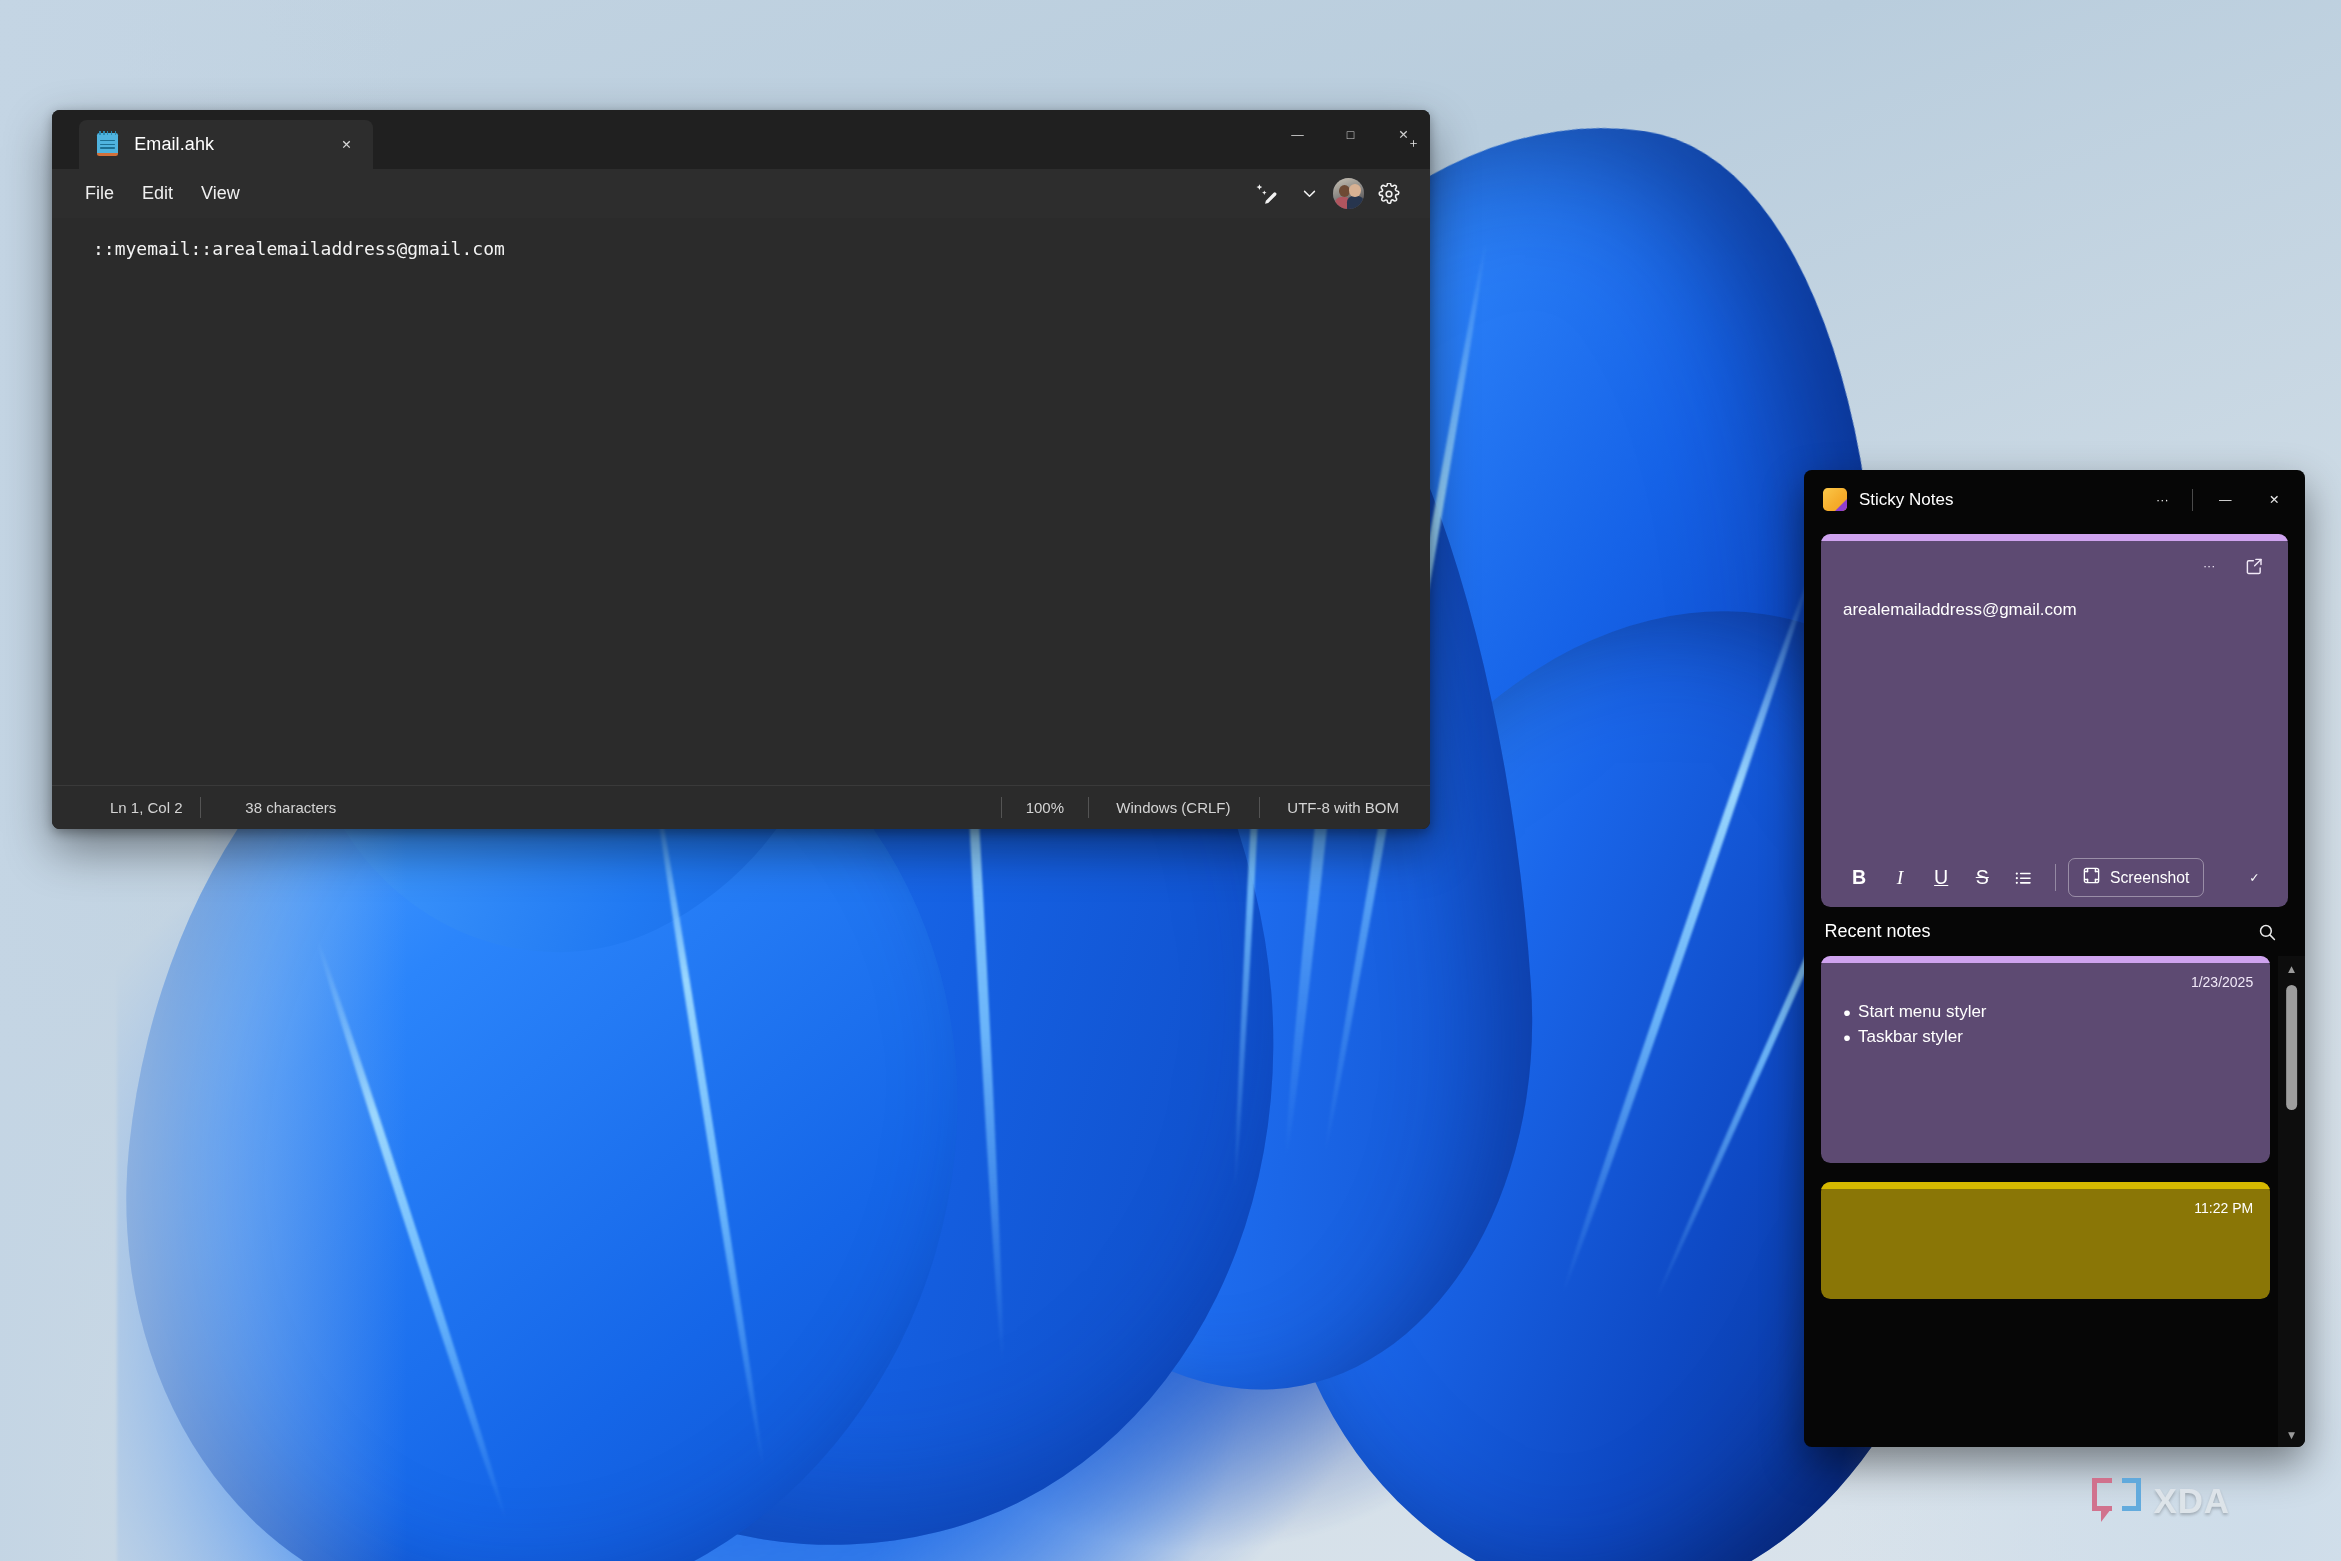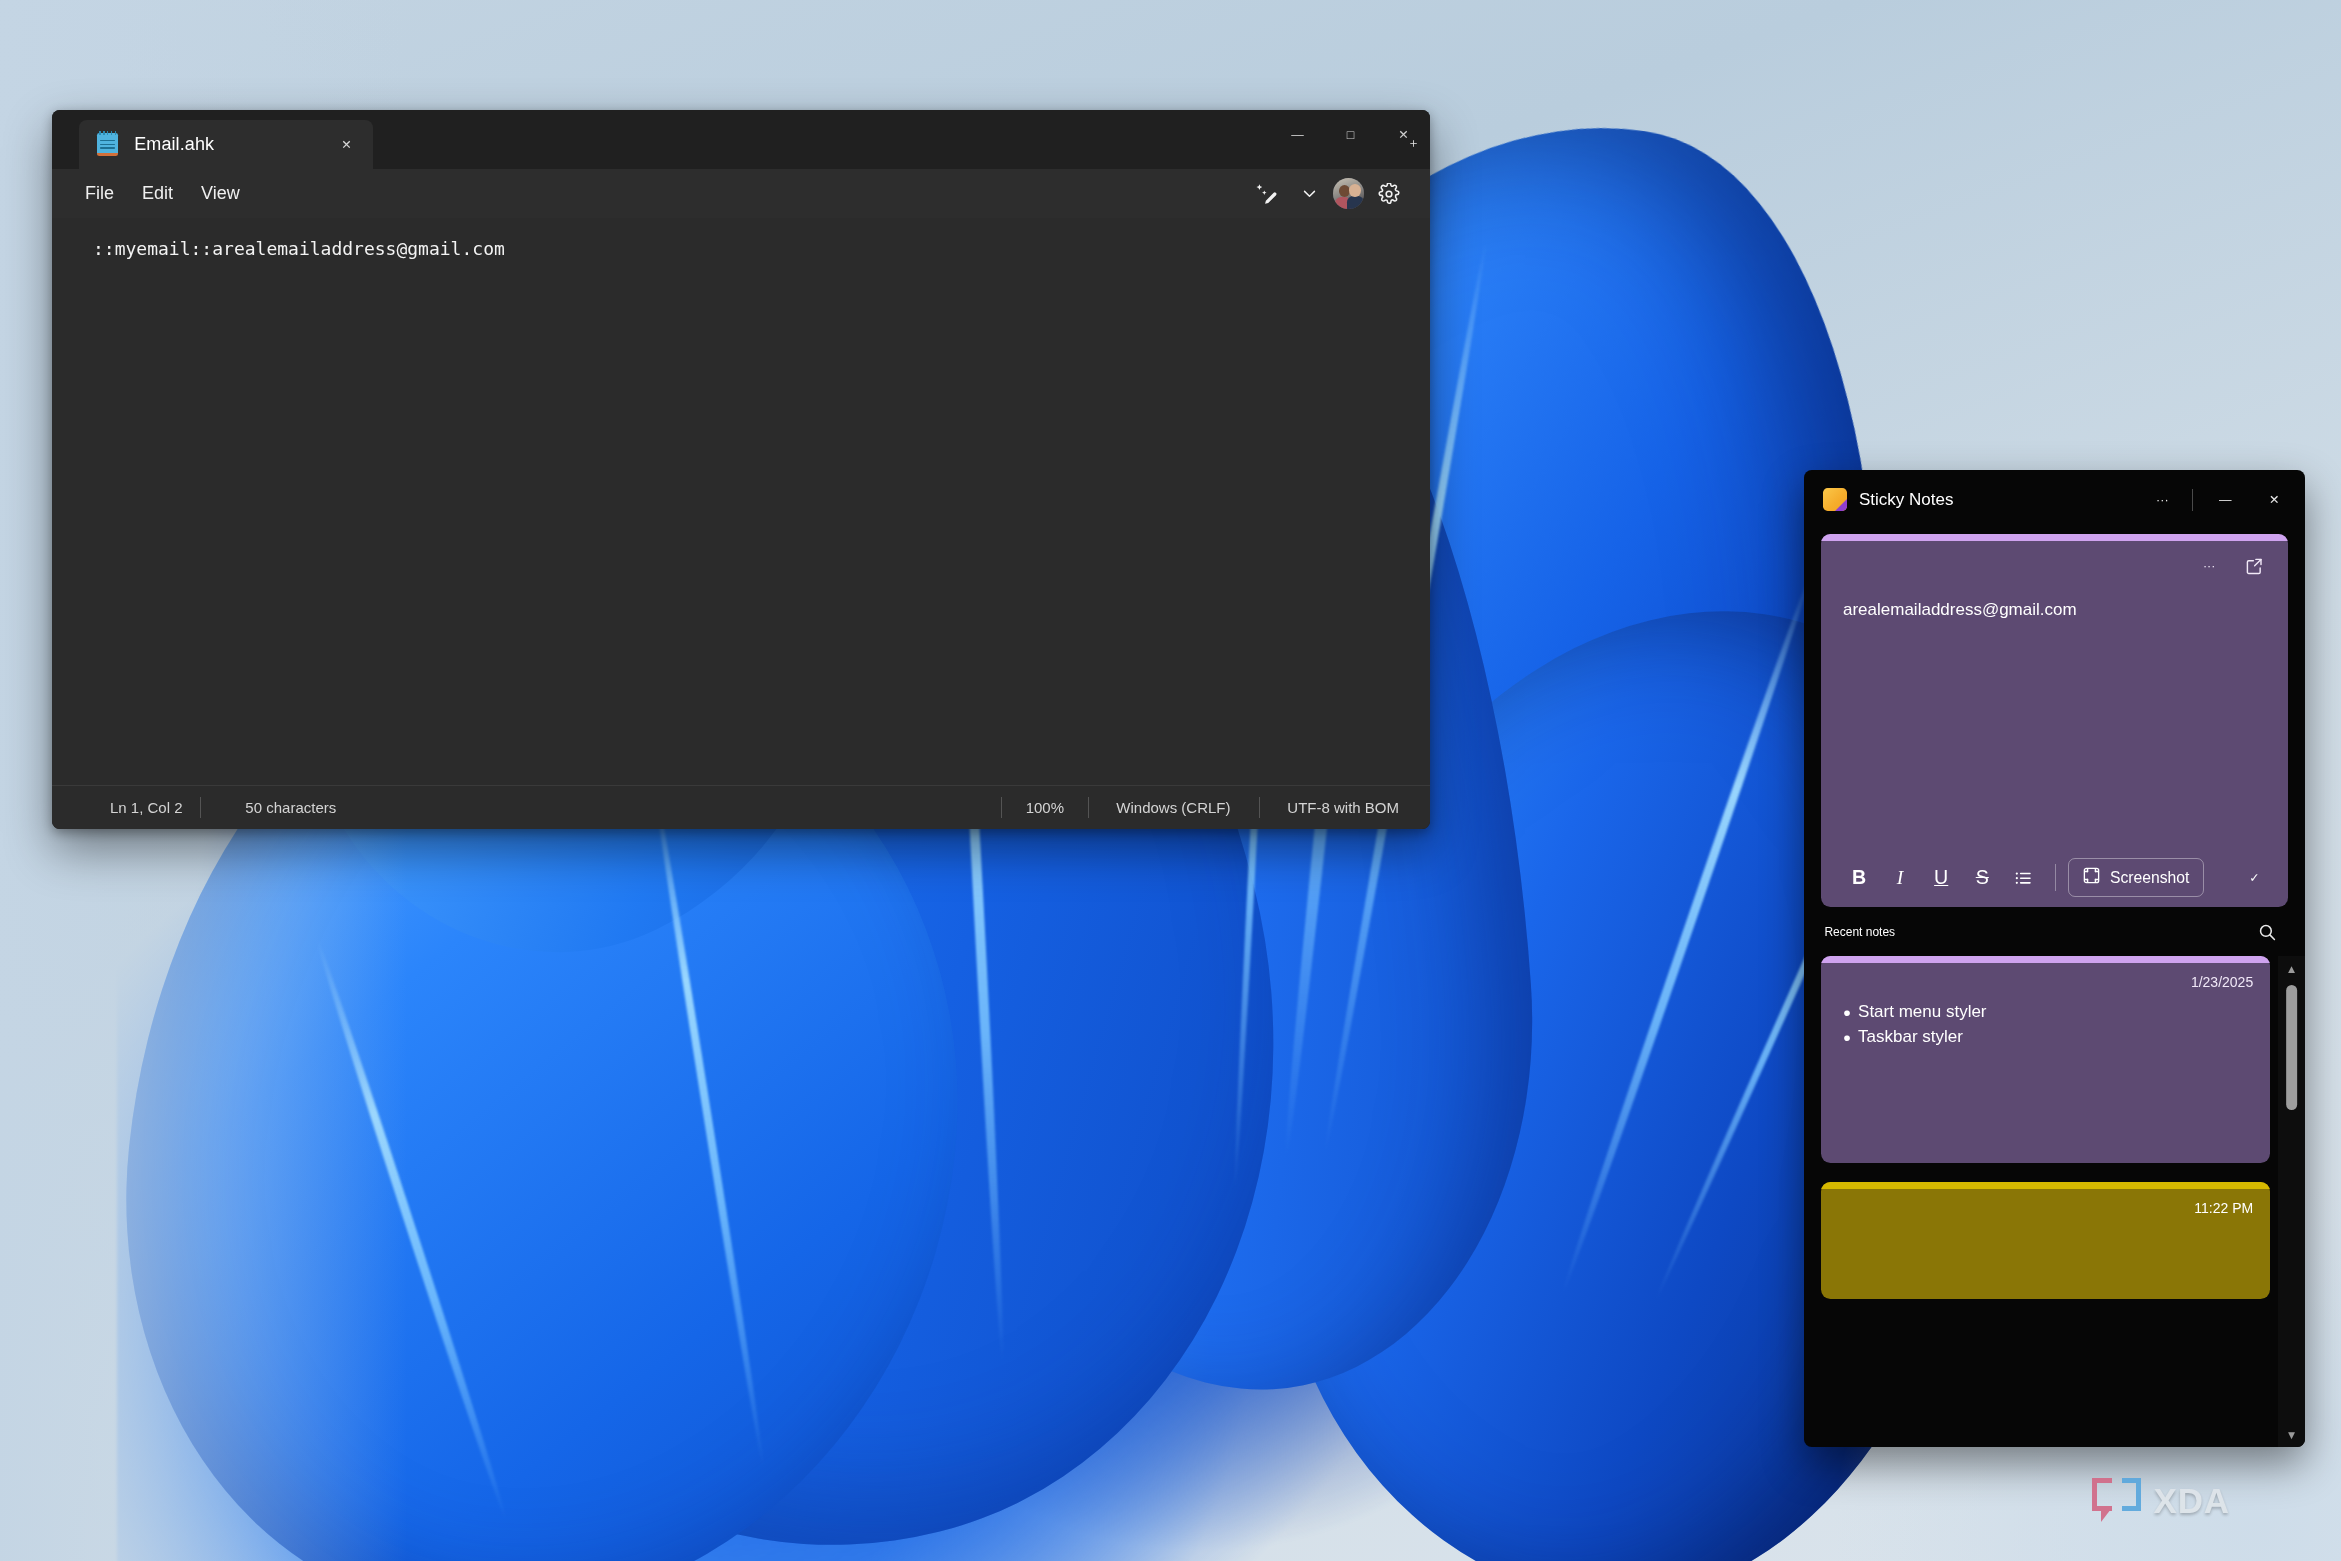--- a/index.html
+++ b/index.html
@@ -379,21 +379,21 @@
     display: flex; align-items: center; justify-content: center;
     color: #ffffff;
   }
 
   #sn-recent-header {
     height: 49px;
     display: flex; align-items: center;
     padding: 0 20.4px 0 20.4px;
     flex: none;
   }
-  #sn-recent-label { color: #ffffff; font-size: 12px; }
+  #sn-recent-label { color: #ffffff; font-size: 18px; }
   #sn-search-btn {
     margin-left: auto;
     width: 34px; height: 34px;
     display: flex; align-items: center; justify-content: center;
     color: #e8e8e8;
     border-radius: 3.9px;
   }
 
   #sn-list-area {
     flex: 1;
@@ -572,21 +572,21 @@
     </div>
 
     <div id="notepad-editor">
       <div id="notepad-text">::myemail::arealemailaddress@gmail.com</div>
     </div>
 
     <div id="notepad-statusbar">
       <div class="sb-left">
         <div class="sb-cell" id="sb-lncol">Ln 1, Col 2</div>
         <div class="sb-sep"></div>
-        <div class="sb-cell">50 characters</div>
+        <div class="sb-cell">38 characters</div>
       </div>
       <div class="sb-right">
         <div class="sb-sep"></div>
         <div id="sb-zoom">100%</div>
         <div class="sb-sep"></div>
         <div id="sb-eol">Windows (CRLF)</div>
         <div class="sb-sep"></div>
         <div id="sb-enc">UTF-8 with BOM</div>
       </div>
     </div>

